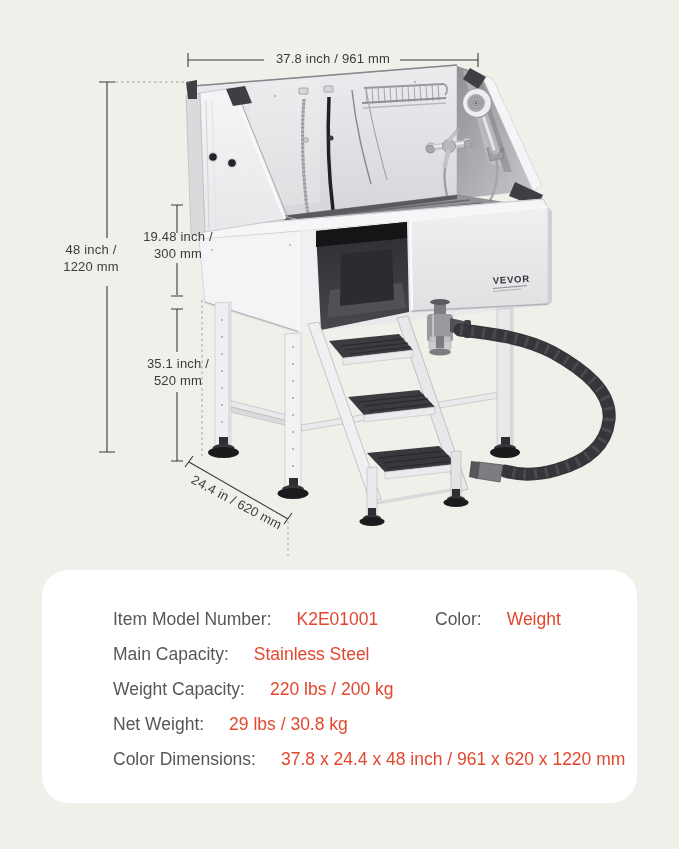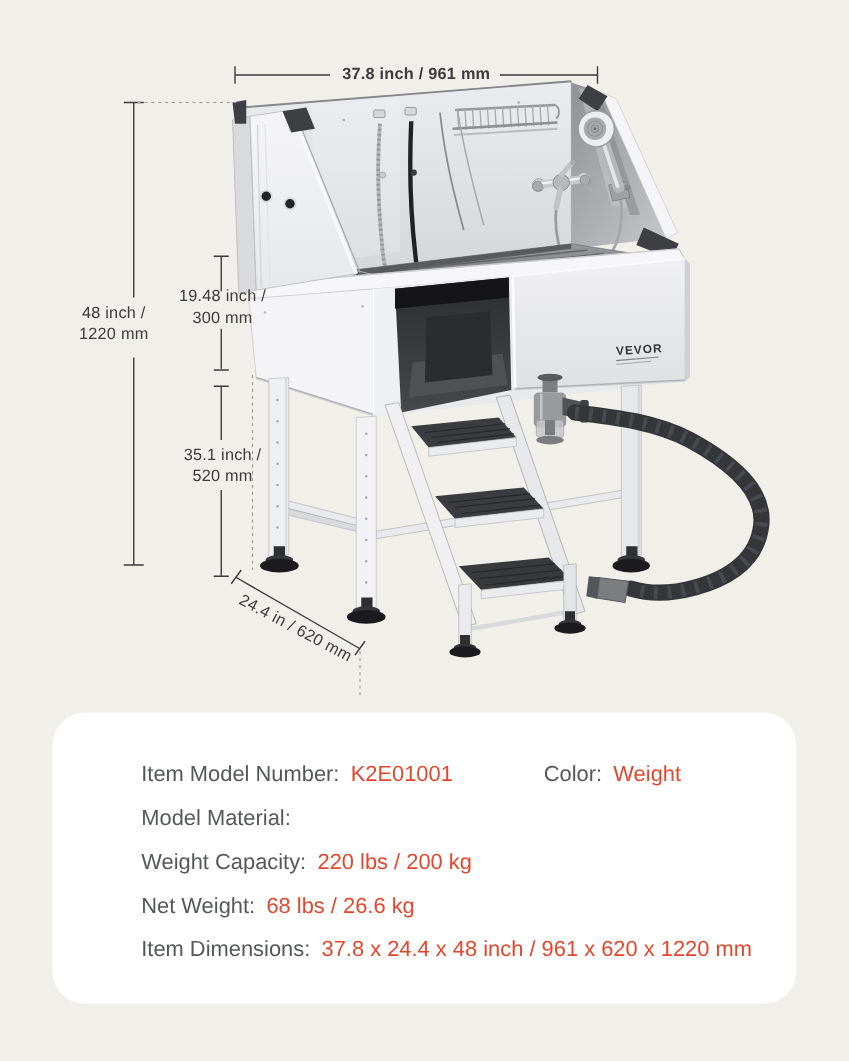--- a/index.html
+++ b/index.html
@@ -8,29 +8,29 @@
     --label:#56575b;
     --dim:#3b3b3d;
     --card:#ffffff;
   }
   *{box-sizing:border-box;}
   html,body{margin:0;padding:0;}
   body{background:var(--bg);font-family:"Liberation Sans",sans-serif;}
   .stage{position:relative;width:679px;height:849px;margin:0 auto;background:var(--bg);overflow:hidden;}
   .illustration{position:absolute;left:0;top:0;}
   .dim-label{position:absolute;font-size:13px;line-height:1.28;color:var(--dim);text-align:center;letter-spacing:.2px;}
-  .dim-label.nowrap{white-space:nowrap;font-weight:bold;}
+  .dim-label.nowrap{white-space:nowrap;}
   .dim-label.rot{transform:rotate(28deg);transform-origin:0 0;white-space:nowrap;}
   .spec-card{
     position:absolute;left:42px;top:570px;width:595px;height:233px;
     background:var(--card);border-radius:26px;
     padding:38px 28px 0 71px;font-size:17.5px;line-height:23px;
   }
   .spec-row{display:flex;margin-bottom:12px;}
-  .spec-pair{display:flex;}
+  .spec-pair{display:flex;gap:16px;}
   .spec-pair.model{width:322px;}
   .spec-label{color:var(--label);margin-right:9px;white-space:nowrap;}
   .spec-value{color:var(--accent);font-weight:400;white-space:nowrap;}
 </style>
 </head>
 <body>
 
 <div class="stage">
 
   <svg class="illustration" width="679" height="560" viewBox="0 0 679 560">
@@ -299,35 +299,36 @@
         <span class="spec-label">Item Model Number:</span>
         <span class="spec-value">K2E01001</span>
       </div>
       <div class="spec-pair">
         <span class="spec-label">Color:</span>
         <span class="spec-value">Weight</span>
       </div>
     </div>
     <div class="spec-row">
       <div class="spec-pair">
-        <span class="spec-label">Model Material:</span>
+        <span class="spec-label">Main Capacity:</span>
+        <span class="spec-value">Stainless Steel</span>
       </div>
     </div>
     <div class="spec-row">
       <div class="spec-pair">
         <span class="spec-label">Weight Capacity:</span>
         <span class="spec-value">220 lbs / 200 kg</span>
       </div>
     </div>
     <div class="spec-row">
       <div class="spec-pair">
         <span class="spec-label">Net Weight:</span>
-        <span class="spec-value">68 lbs / 26.6 kg</span>
-      </div>
-    </div>
-    <div class="spec-row">
-      <div class="spec-pair">
-        <span class="spec-label">Item Dimensions:</span>
+        <span class="spec-value">29 lbs / 30.8 kg</span>
+      </div>
+    </div>
+    <div class="spec-row">
+      <div class="spec-pair">
+        <span class="spec-label">Color Dimensions:</span>
         <span class="spec-value">37.8 x 24.4 x 48 inch / 961 x 620 x 1220 mm</span>
       </div>
     </div>
   </div>
 </div>
 
 </body></html>

